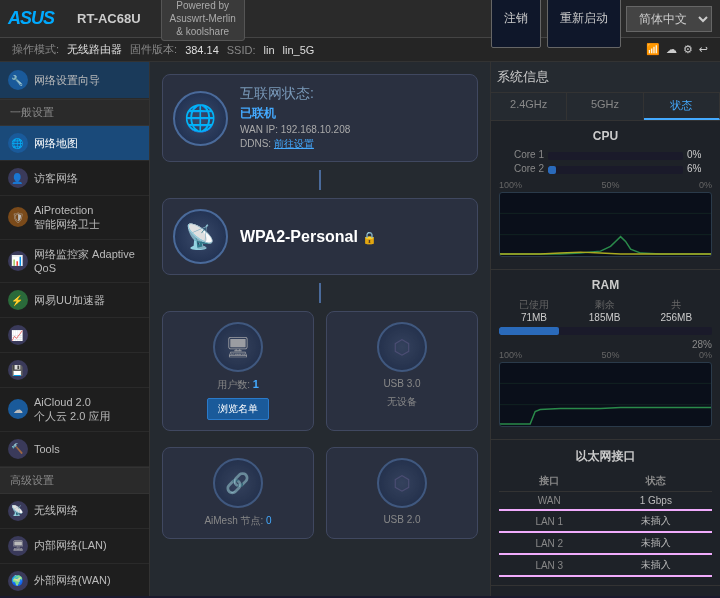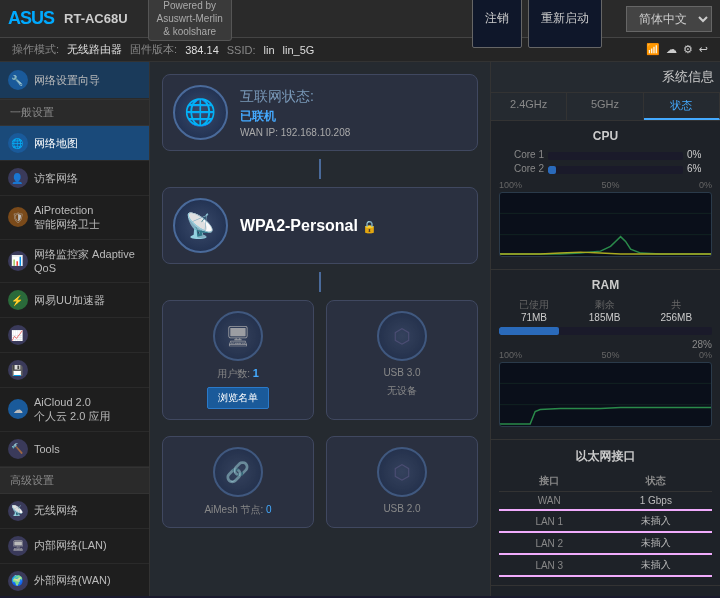--- a/index.html
+++ b/index.html
@@ -1,24 +1,24 @@
 <!DOCTYPE html>
 <html><head>
   <meta charset="utf-8">
   <style>
     * { margin: 0; padding: 0; box-sizing: border-box; }
     body { width: 720px; height: 598px; overflow: hidden; background: #1a1a2e; font-family: Arial, sans-serif; font-size: 12px; color: #ccc; }
 
     
     #topbar { background: #2a2a2a; height: 38px; display: flex; align-items: center; padding: 0 8px; border-bottom: 1px solid #444; }
-    #logo { color: #00aaff; font-size: 18px; font-weight: bold; letter-spacing: -1px; margin-right: 10px; }
+    #logo { color: #00aaff; font-size: 18px; font-weight: bold; font-style: italic; letter-spacing: -1px; margin-right: 23px; }
     #model { color: #ccc; font-size: 13px; font-weight: bold; margin-right: 20px; }
     #powered { background: #3a3a3a; border: 1px solid #555; border-radius: 3px; padding: 2px 8px; font-size: 10px; color: #aaa; text-align: center; line-height: 1.3; margin-right: auto; }
     .topbar-btn { background: #0f172a; border: 1px solid #666; color: #ccc; padding: 20px 12px; font-size: 12px; cursor: pointer; border-radius: 2px; margin-left: 6px; }
-    #lang-select { background: #444; border: 1px solid #666; color: #ccc; padding: 4px 8px; font-size: 12px; margin-left: 24px; }
+    #lang-select { background: #444; border: 1px solid #666; color: #ccc; padding: 4px 8px; font-size: 12px; margin-left: 5px; }
 
     
     #statusbar { background: #252525; padding: 4px 12px; font-size: 11px; color: #ccc; border-bottom: 1px solid #333; display: flex; align-items: center; gap: 8px; }
     #statusbar .label { color: #888; }
     #statusbar .val { color: #ddd; }
     .status-icons { margin-left: auto; display: flex; gap: 6px; align-items: center; }
 
     
     #main { display: flex; height: calc(598px - 38px - 26px); }
 
@@ -51,21 +51,21 @@
 
     .bottom-nodes { display: flex; gap: 12px; }
     .bottom-node { flex: 1; background: #2a3040; border: 1px solid #404860; border-radius: 8px; padding: 10px; display: flex; flex-direction: column; align-items: center; gap: 6px; }
     .bottom-node-icon { width: 50px; height: 50px; border-radius: 50%; background: radial-gradient(circle, #3a4a6a, #1a2a4a); border: 2px solid #4a6a9a; display: flex; align-items: center; justify-content: center; font-size: 20px; opacity: 0.7; }
     .bottom-node-label { color: #888; font-size: 10px; text-align: center; }
     .bottom-node-val { color: #4af; font-size: 11px; font-weight: bold; }
     .btn-blue { background: #1a5a9a; border: 1px solid #2a7aca; color: #fff; padding: 3px 10px; font-size: 10px; cursor: pointer; border-radius: 2px; }
 
     
     #rightpanel { width: 230px; background: #1e2228; border-left: 1px solid #333; display: flex; flex-direction: column; overflow-y: auto; }
-    .rpanel-title { background: #252a30; color: #ccc; font-size: 13px; text-align: right; padding: 6px; border-bottom: 1px solid #333; }
+    .rpanel-title { background: #252a30; color: #ccc; font-size: 13px; text-align: left; padding: 6px; border-bottom: 1px solid #333; }
     .rpanel-tabs { display: flex; background: #252a30; border-bottom: 1px solid #333; }
     .rtab { flex: 1; padding: 5px; text-align: center; font-size: 11px; color: #888; cursor: pointer; border-right: 1px solid #333; }
     .rtab.active { color: #4af; border-bottom: 2px solid #4af; }
 
     .info-section { padding: 8px; border-bottom: 1px solid #333; }
     .info-section-title { color: #ccc; font-size: 12px; text-align: center; margin-bottom: 6px; font-weight: bold; }
     .cpu-cores { display: flex; flex-direction: column; gap: 3px; margin-bottom: 6px; }
     .cpu-core-row { display: flex; align-items: flex-end; gap: 4px; font-size: 10px; }
     .cpu-core-label { color: #888; width: 45px; text-align: right; }
     .cpu-bar-bg { flex: 1; height: 8px; background: #1a1a2a; border-radius: 2px; overflow: hidden; }
@@ -193,20 +193,24 @@
       <div class="node-card">
         <div class="node-icon">
           <span style="font-size:26px;">🌐</span>
         </div>
         <div class="node-info">
           <div class="node-label">互联网状态:</div>
           <div class="node-status">已联机</div>
           <div class="node-detail">
             <span>WAN IP:</span>
             <span>192.168.10.208</span>
+          </div>
+          <div class="node-detail">
+            <span>DDNS:</span>
+            <span class="node-link">前往设置</span>
           </div>
         </div>
       </div>
 
       <div class="connector">
         <div class="connector-line"></div>
       </div>
 
       <div class="node-card">
         <div class="node-icon">

